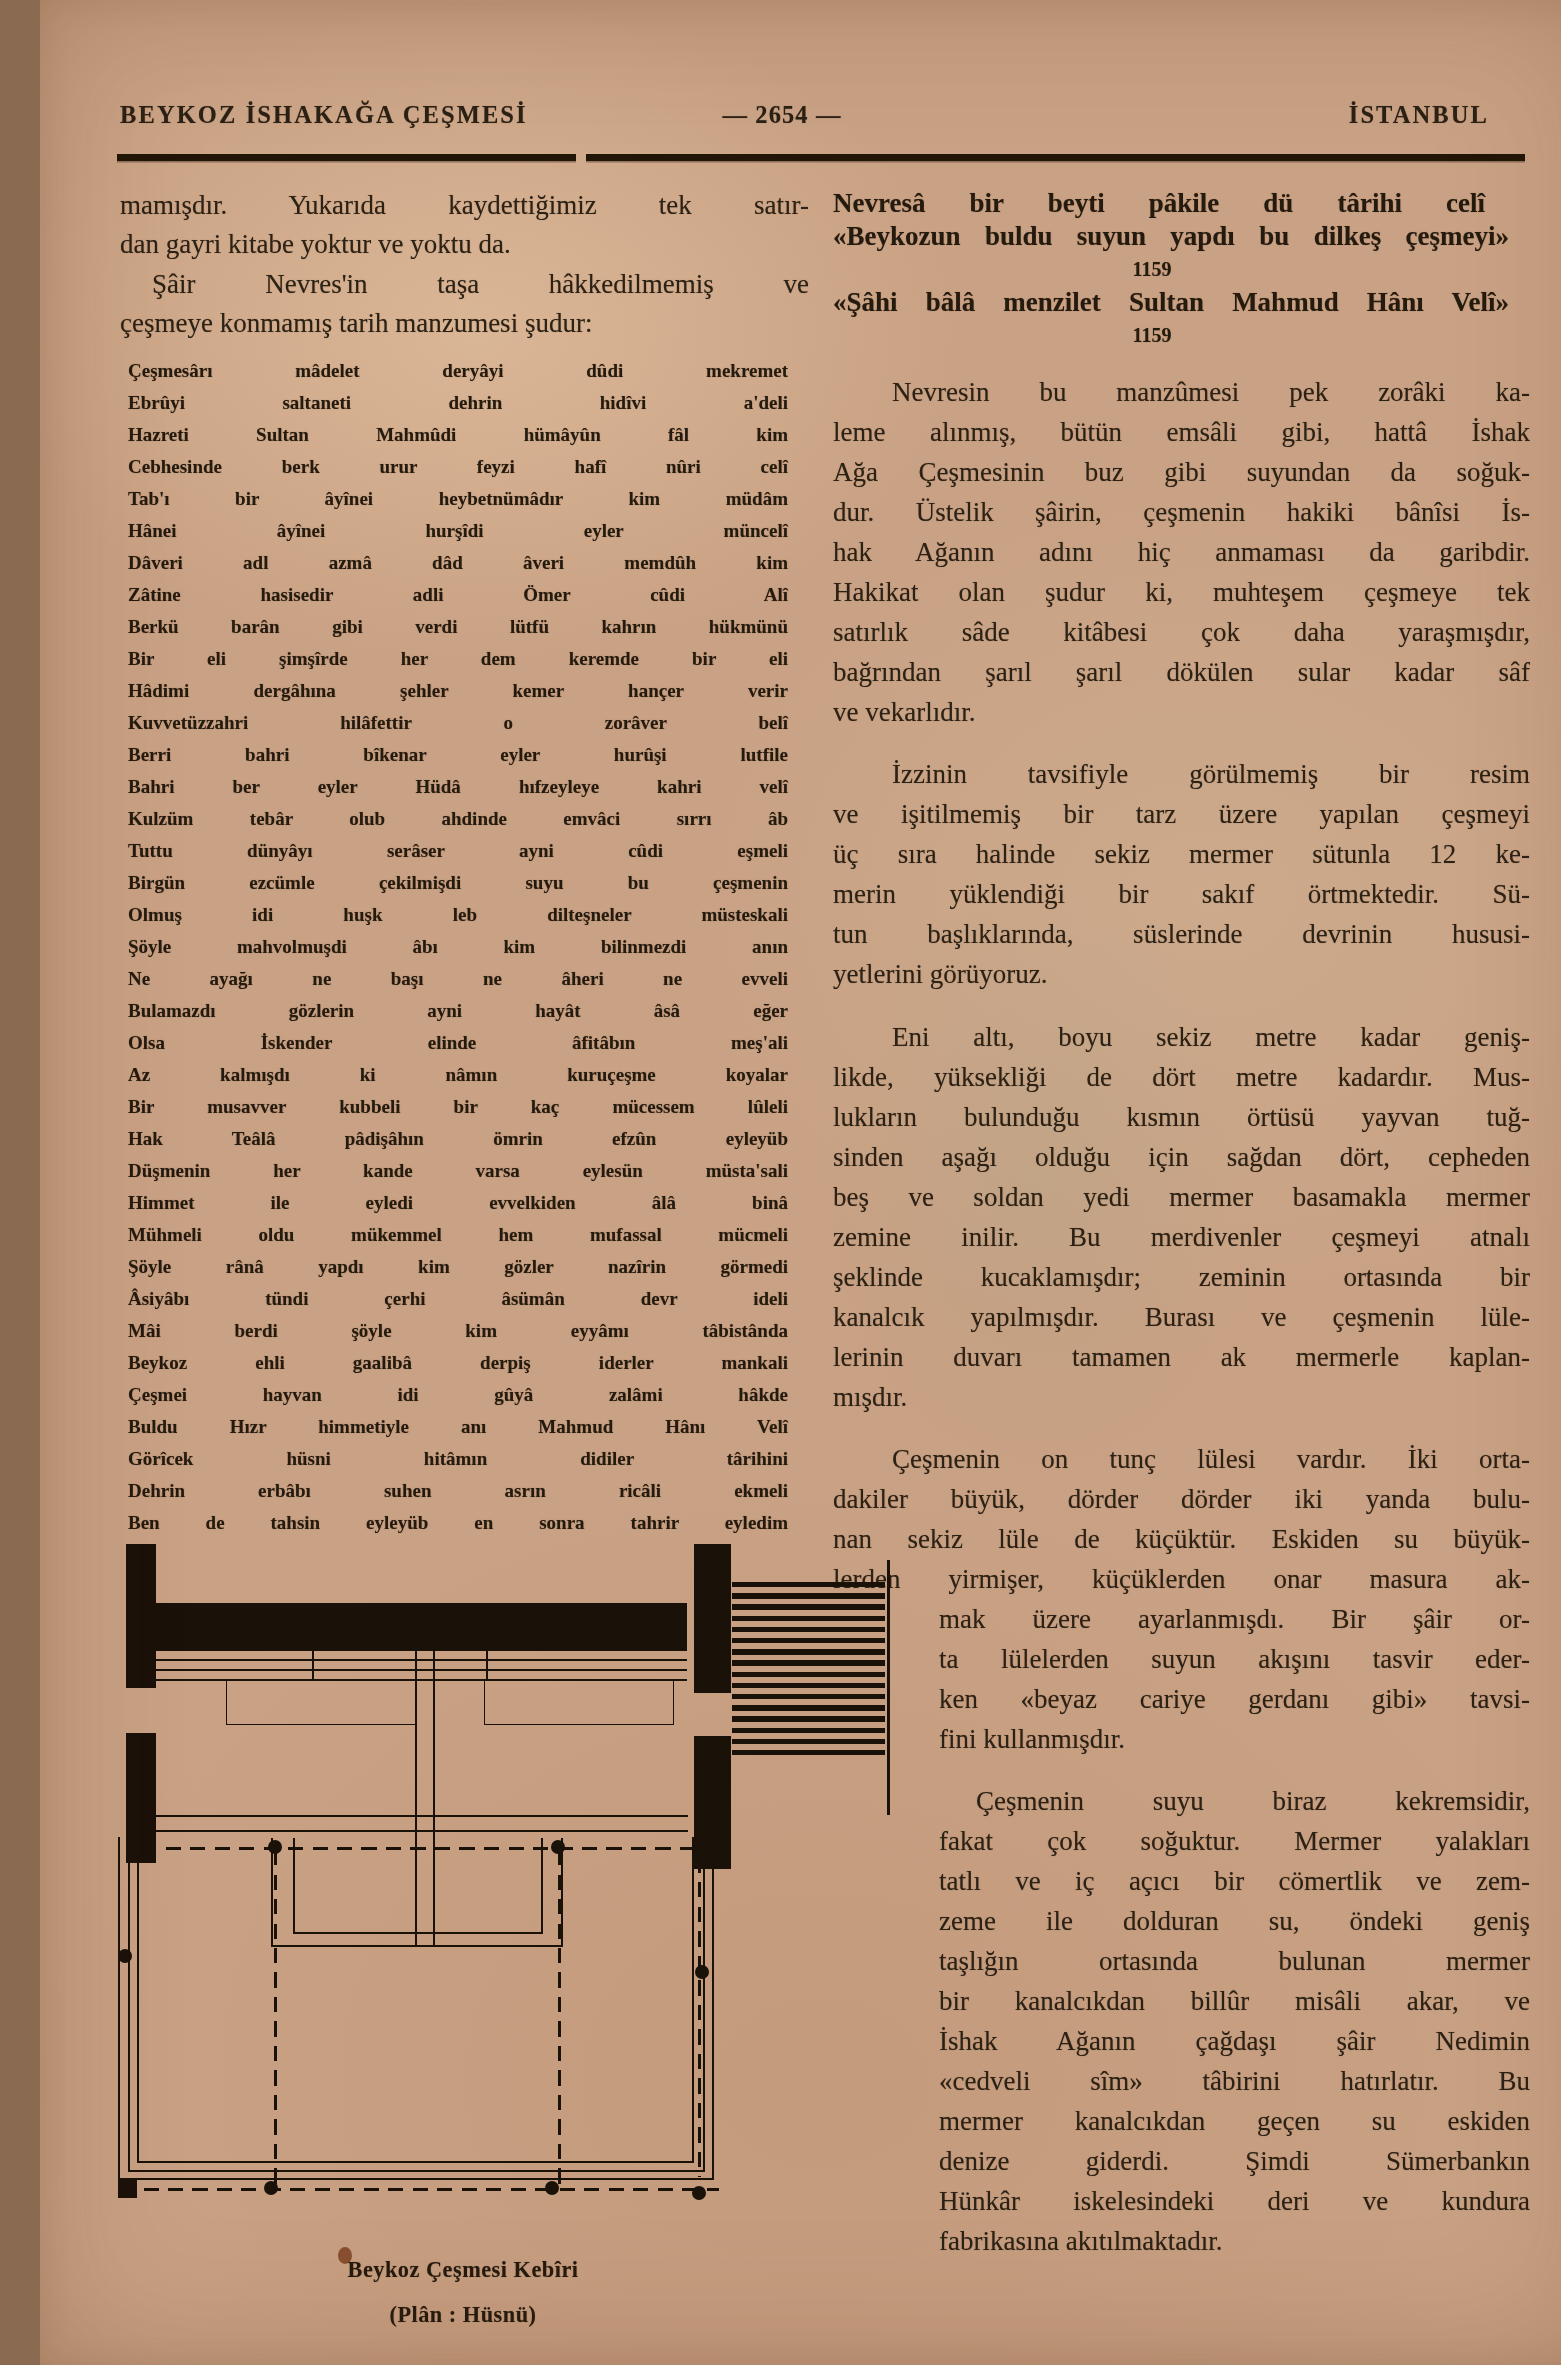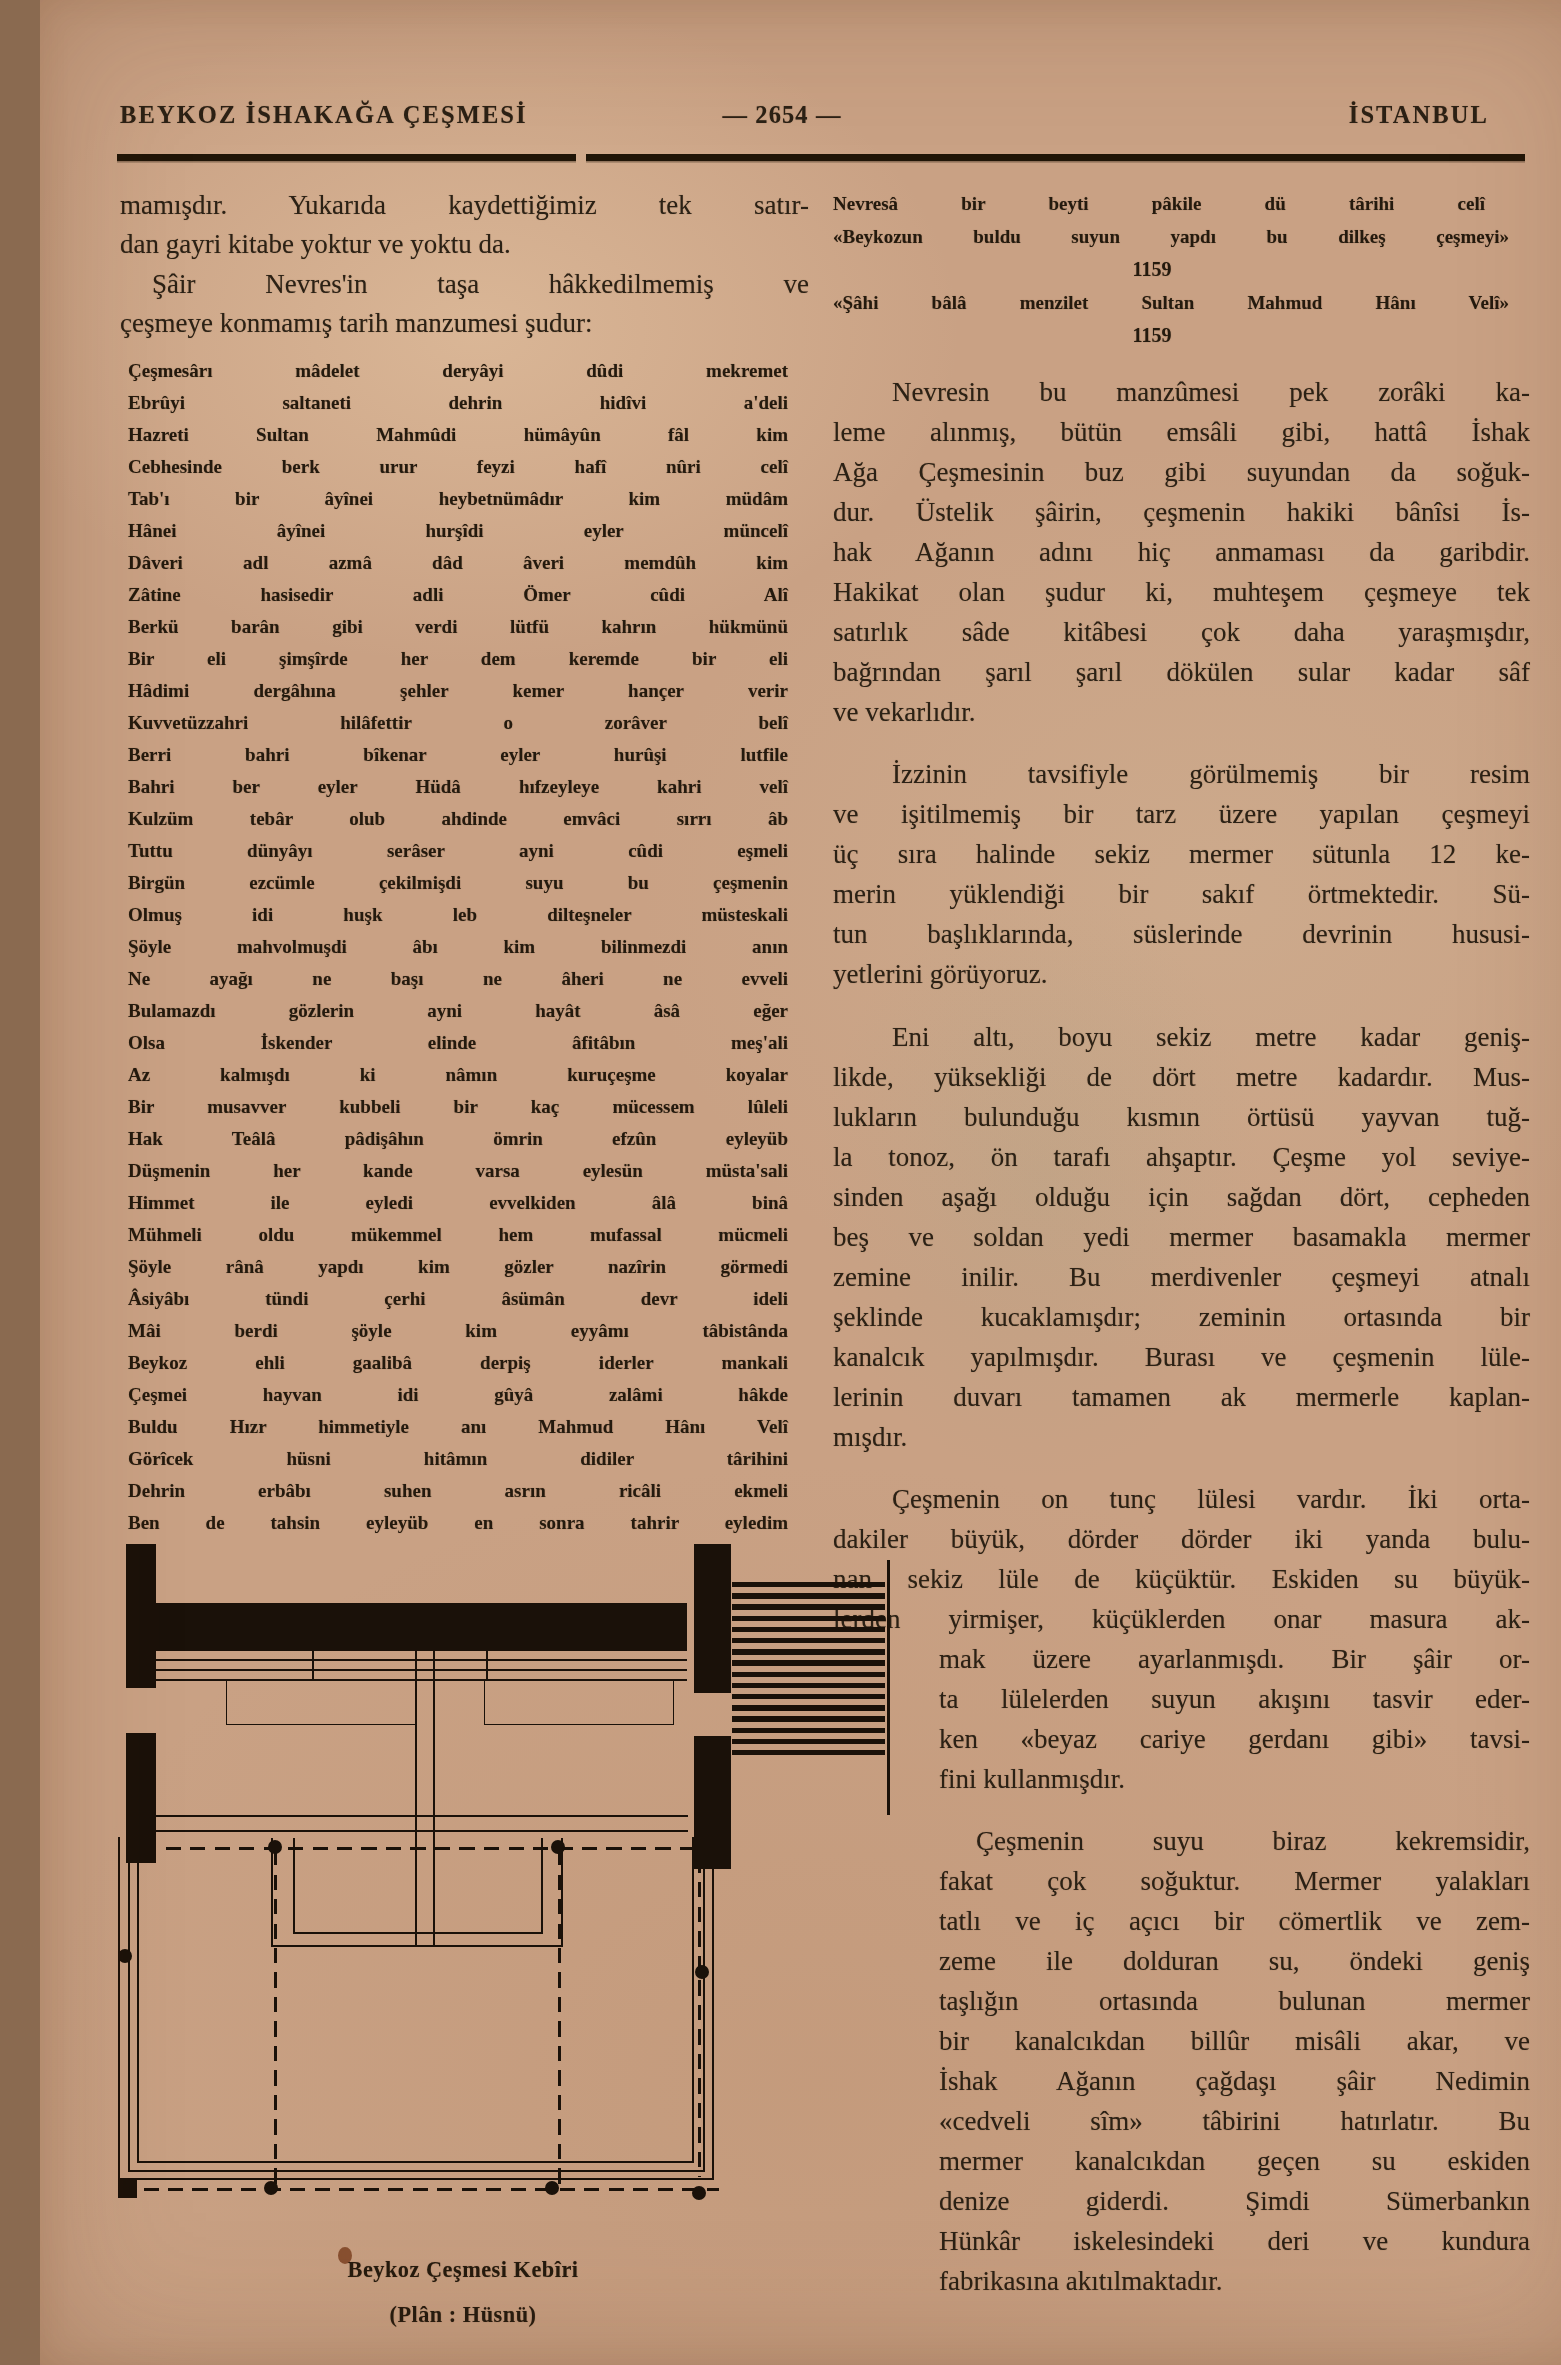--- a/index.html
+++ b/index.html
@@ -23,21 +23,21 @@
   .abs{position:absolute;}
   .soft{text-shadow:0 0 1.1px rgba(70,45,22,.38);margin-left:40px;}
 
   
   .hdr-text{font-weight:bold;font-size:24.5px;letter-spacing:2.1px;white-space:nowrap;}
   .rule{height:7.4px;background:#201507;box-shadow:0 1.6px 0 rgba(32,21,7,.35);}
 
   
   .lc-para{width:689px;font-size:27px;line-height:39px;}
   .rc-verse{width:676px;}
-  .vline{font-weight:bold;font-size:19px;line-height:33px;text-align:justify;text-align-last:justify;white-space:nowrap;color:#241a0e;}
+  .vline{font-weight:bold;font-size:27px;line-height:33px;text-align:justify;text-align-last:justify;white-space:nowrap;color:#241a0e;}
   .vdate{font-weight:bold;font-size:20px;line-height:33px;width:638px;text-align:center;color:#241a0e;}
   .poem{width:660px;font-size:19px;line-height:32px;font-weight:bold;color:#241a0e;}
   .rc-body{width:697px;font-size:27px;line-height:40px;}
   .rc-block{margin:0 0 22.3px 0;}
   .rc-narrow{margin-left:106px;width:591px;}
   .nogap{margin-bottom:0;}
   .jline{text-align:justify;text-align-last:justify;}
 
   
   .fig{width:798px;height:807px;}
@@ -136,21 +136,20 @@
         <div class="jline">ve işitilmemiş bir tarz üzere yapılan çeşmeyi</div>
         <div class="jline">üç sıra halinde sekiz mermer sütunla 12 ke-</div>
         <div class="jline">merin yüklendiği bir sakıf örtmektedir. Sü-</div>
         <div class="jline">tun başlıklarında, süslerinde devrinin hususi-</div>
         <div class="jline" style="text-align-last: left;">yetlerini görüyoruz.</div>
       </div>
     <div class="rc-block">
         <div class="jline" style="text-indent: 59px;">Eni altı, boyu sekiz metre kadar geniş-</div>
         <div class="jline">likde, yüksekliği de dört metre kadardır. Mus-</div>
         <div class="jline">lukların bulunduğu kısmın örtüsü yayvan tuğ-</div>
-        <div class="jline">la tonoz, ön tarafı ahşaptır. Çeşme yol seviye-</div>
         <div class="jline">sinden aşağı olduğu için sağdan dört, cepheden</div>
         <div class="jline">beş ve soldan yedi mermer basamakla mermer</div>
         <div class="jline">zemine inilir. Bu merdivenler çeşmeyi atnalı</div>
         <div class="jline">şeklinde kucaklamışdır; zeminin ortasında bir</div>
         <div class="jline">kanalcık yapılmışdır. Burası ve çeşmenin lüle-</div>
         <div class="jline">lerinin duvarı tamamen ak mermerle kaplan-</div>
         <div class="jline" style="text-align-last: left;">mışdır.</div>
       </div>
     <div class="rc-block nogap">
         <div class="jline" style="text-indent: 59px;">Çeşmenin on tunç lülesi vardır. İki orta-</div>

